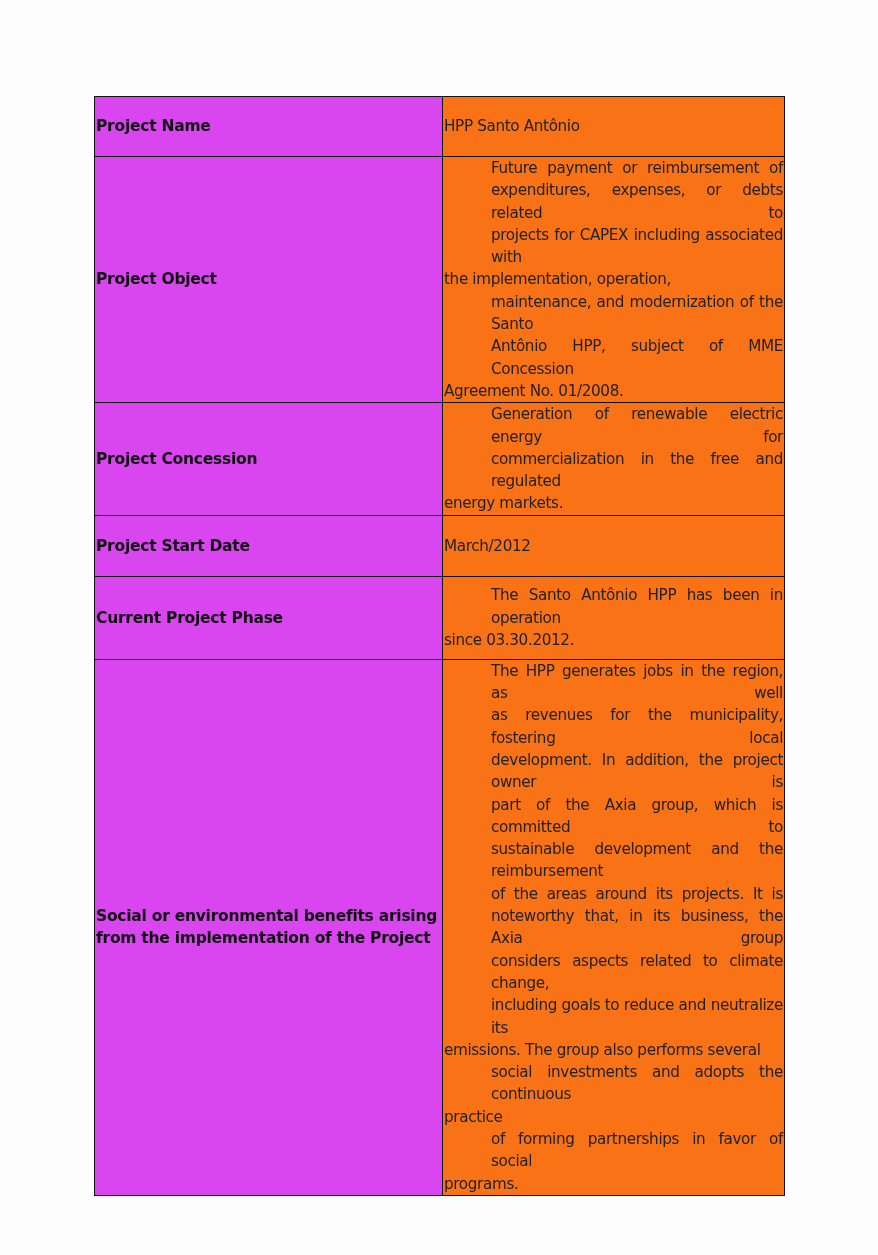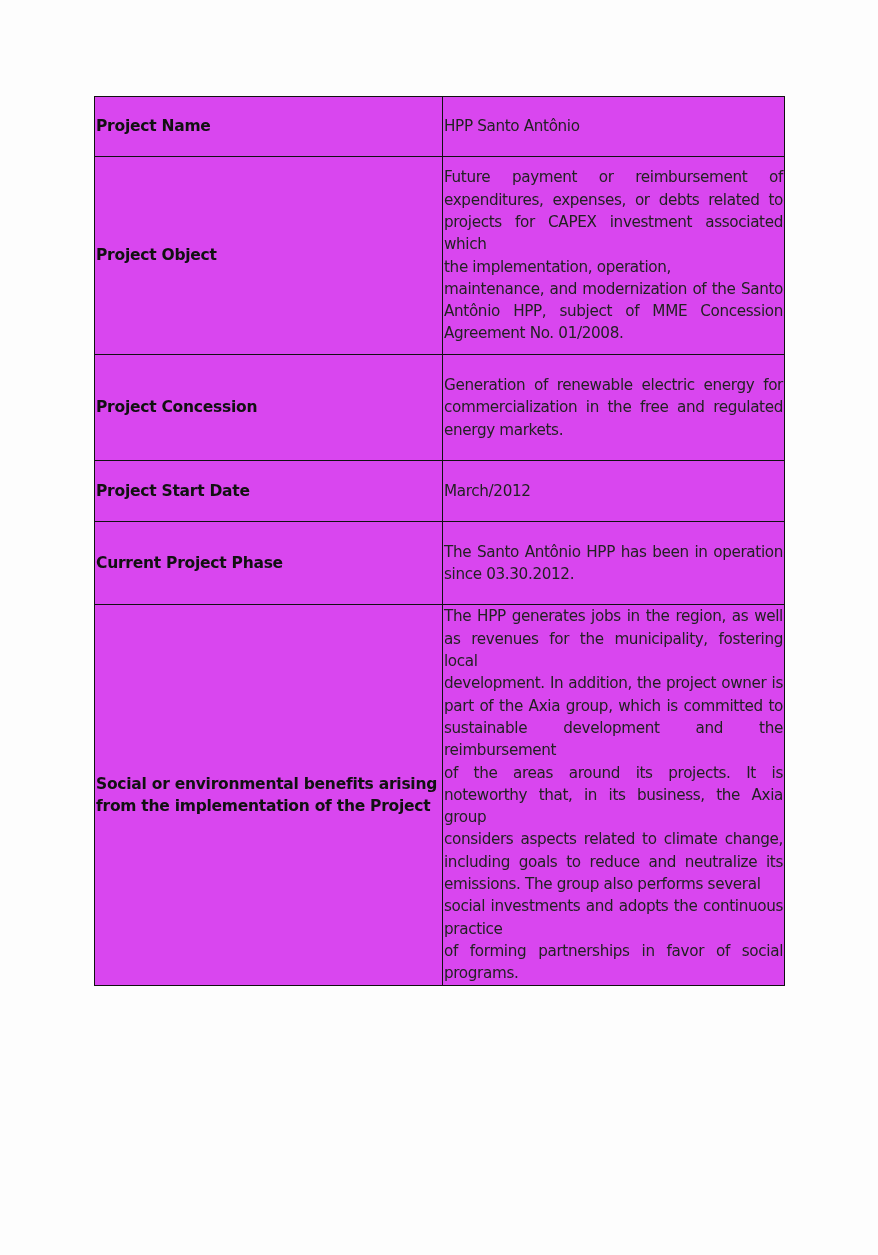--- a/index.html
+++ b/index.html
@@ -36,30 +36,31 @@
       line-height: 22.3px;
     }
     td.label {
       width: 345px;
       background: #d946ef;
       font-weight: bold;
       font-size: 15.5px;
       letter-spacing: -0.25px;
     }
     td.value {
-      background: #d946ef;
+      background: #f97316;
       font-size: 15.2px;
       letter-spacing: -0.35px;
       text-align: justify;
       color: #222;
     }
     td.value .justify-line {
       display: block;
       text-align: justify;
       text-align-last: justify;
+      padding-left: 47px;
     }
     td.value .left-line {
       display: block;
       text-align: left;
       text-align-last: left;
     }
     
     td.label span { display: block; }
   </style>
 </head>
@@ -78,21 +79,21 @@
         </td>
       </tr>
 
       <tr style="height:198px;">
         <td class="label">
           <span>Project Object</span>
         </td>
         <td class="value">
           <span class="justify-line">Future payment or reimbursement of</span>
           <span class="justify-line">expenditures, expenses, or debts related to</span>
-          <span class="justify-line">projects for CAPEX investment associated which</span>
+          <span class="justify-line">projects for CAPEX including associated with</span>
           <span class="left-line">the implementation, operation,</span>
           <span class="justify-line">maintenance, and modernization of the Santo</span>
           <span class="justify-line">Antônio HPP, subject of MME Concession</span>
           <span class="left-line">Agreement No. 01/2008.</span>
         </td>
       </tr>
 
       <tr style="height:106px;">
         <td class="label">
           <span>Project Concession</span>

